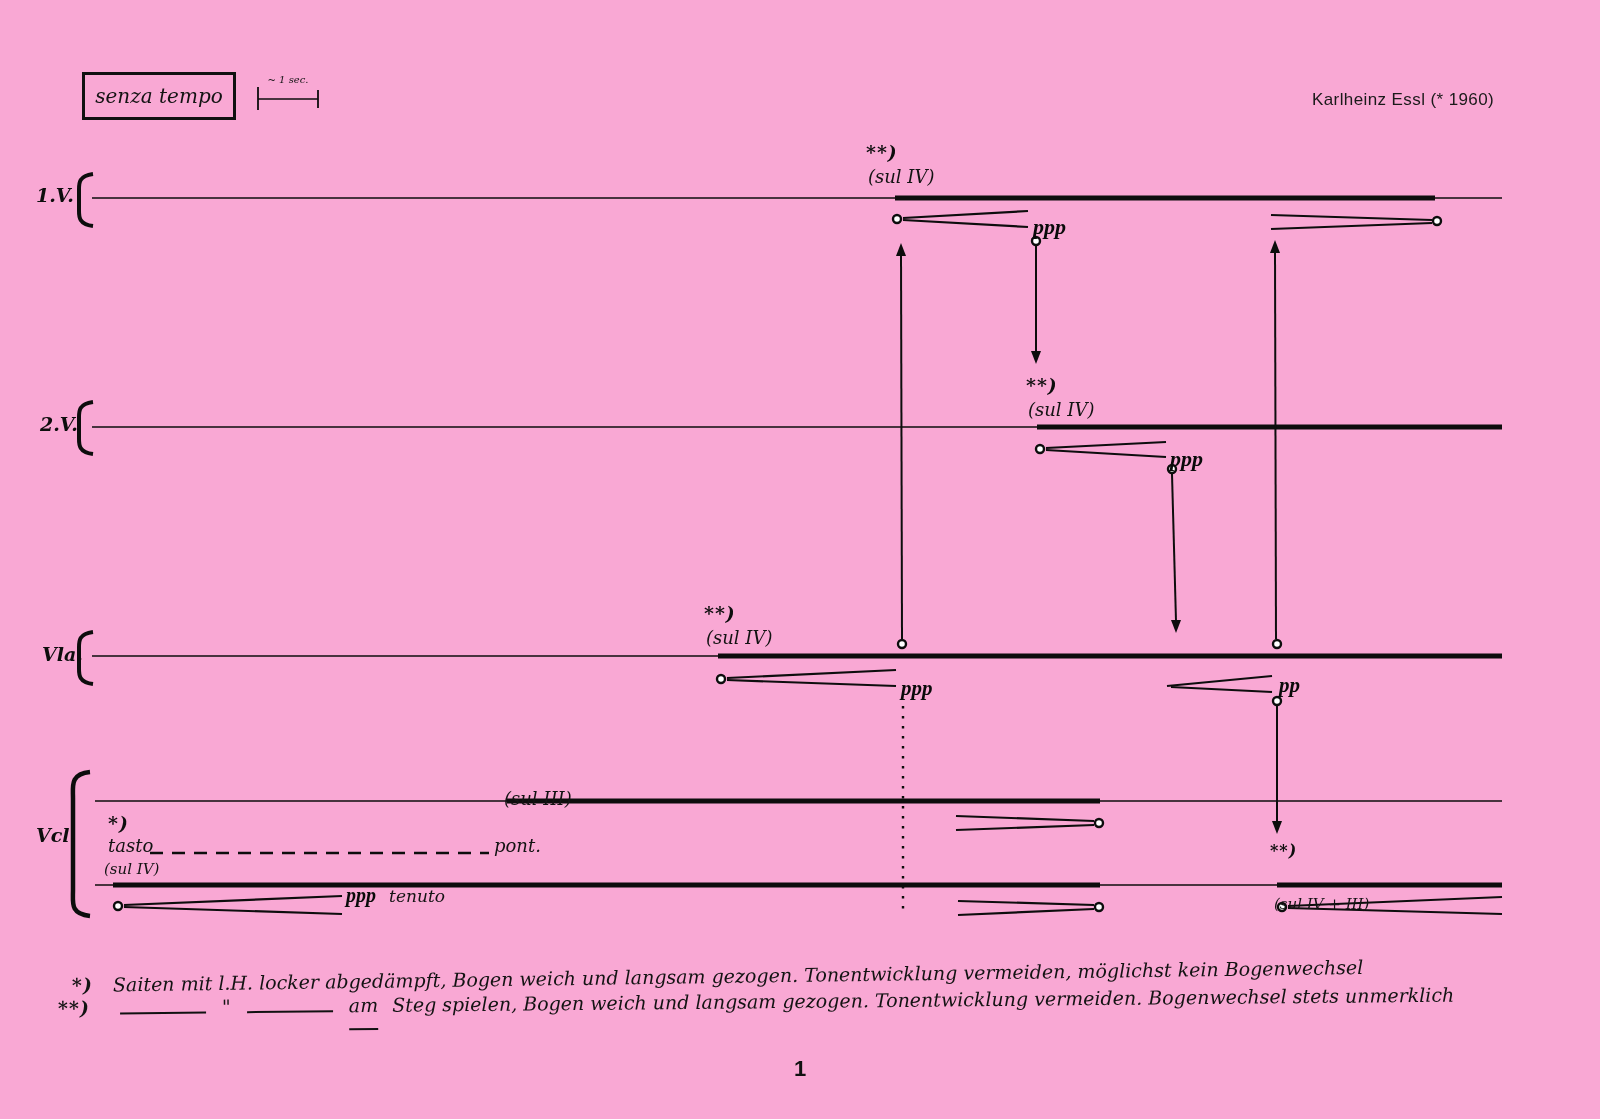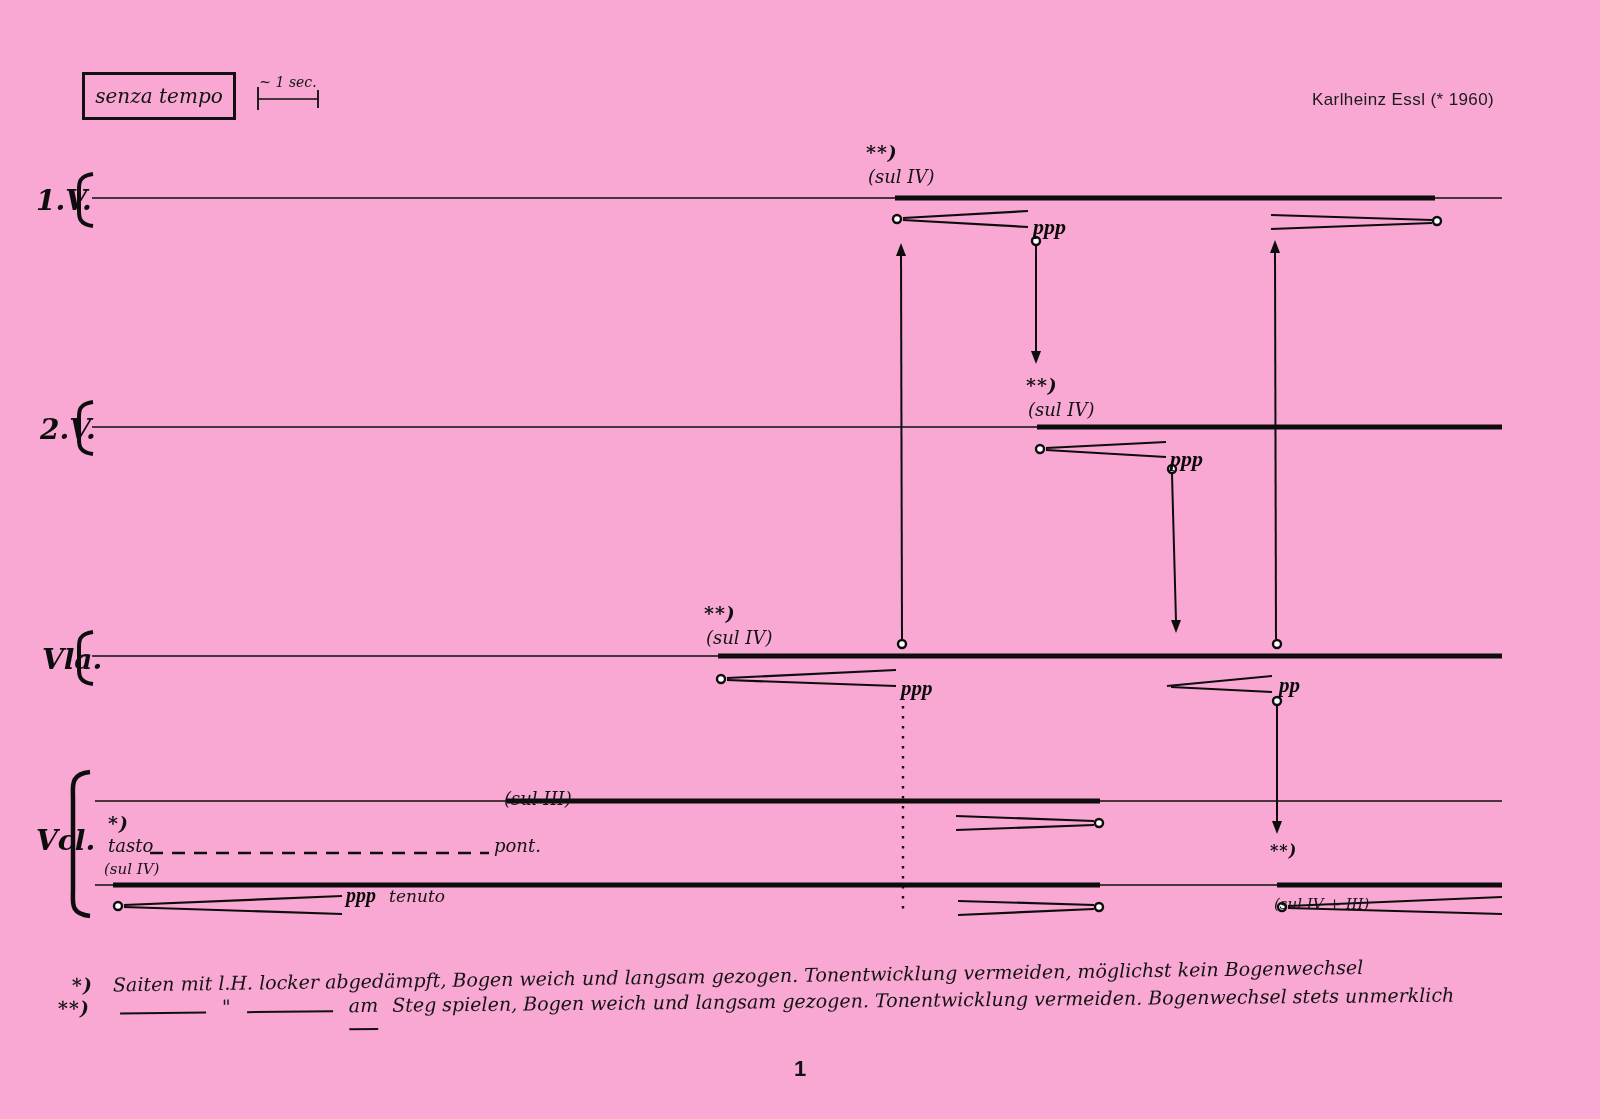--- a/index.html
+++ b/index.html
@@ -17,22 +17,22 @@
     left:0;right:0;top:50px;text-align:center;
     font-family:"DejaVu Serif",serif;font-weight:bold;font-size:33px;
     letter-spacing:2px;color:#0a0a0a;
   }
   .composer{left:1312px;top:90px;font-size:17px;letter-spacing:.4px;color:#1a1a1a;}
   .tempo-box{
     left:82px;top:72px;width:148px;height:42px;border:3px solid #111;
     display:flex;align-items:center;justify-content:center;
     font-size:20px;
   }
-  .time-scale{left:252px;top:74px;width:72px;text-align:center;font-size:14px;}
-  .stafflabel{font-size:28px;}
+  .time-scale{left:252px;top:74px;width:72px;text-align:center;font-size:10px;}
+  .stafflabel{font-size:19px;}
   .mark{font-size:19px;letter-spacing:1px;}
   .sul{font-size:18px;}
   .small-ann{font-size:15px;}
   .fn{font-size:19px;transform-origin:left center;}
   .fn .fnmark{font-weight:bold;font-style:italic;margin-right:14px;letter-spacing:1px;}
   .blank{
     display:inline-block;width:86px;height:16px;border-bottom:2.2px solid #111;
     margin:0 10px;vertical-align:baseline;
   }
   .uline{border-bottom:2.2px solid #111;padding-bottom:12px;}

